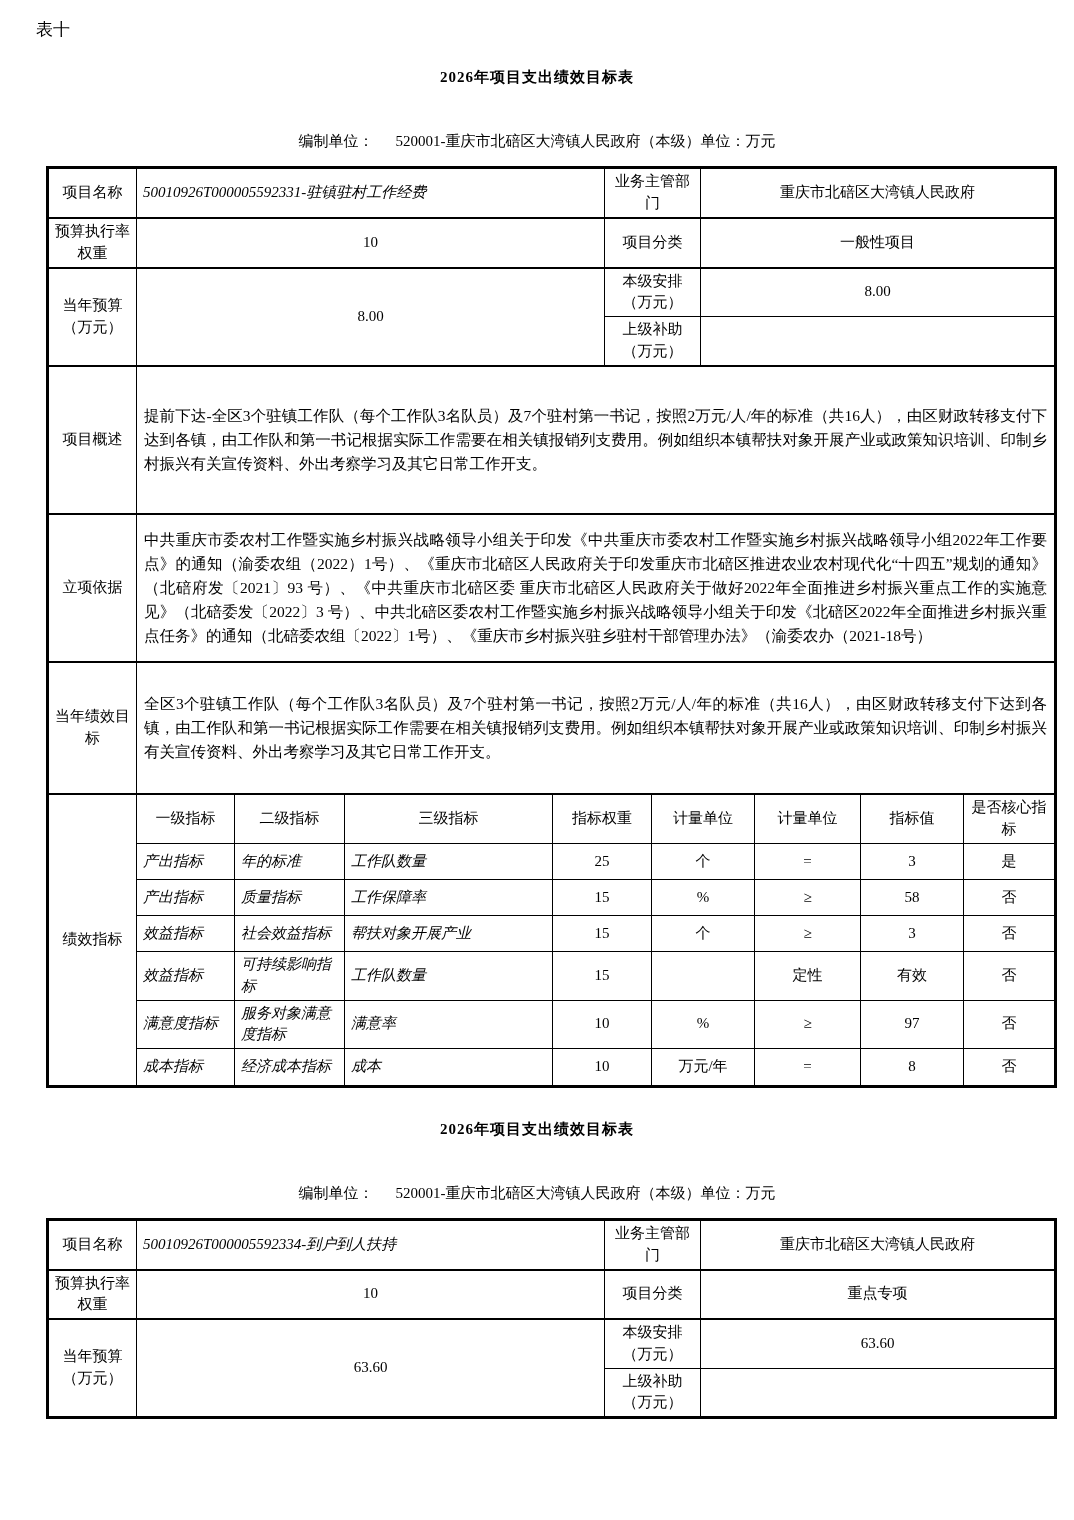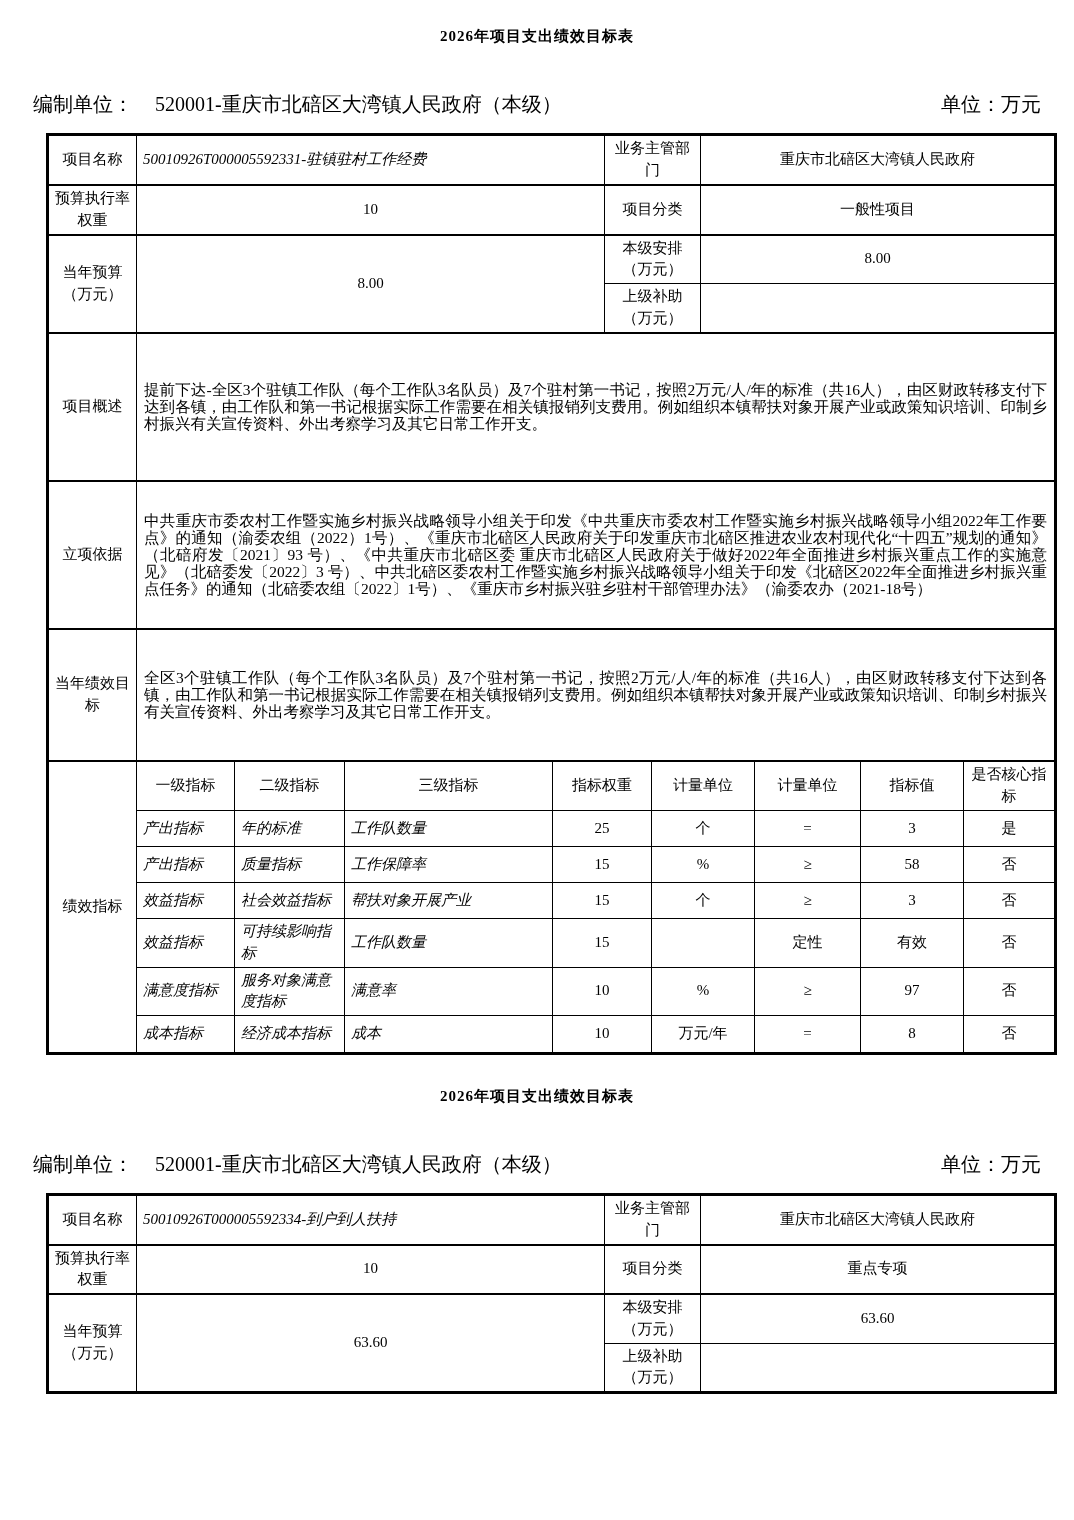--- a/index.html
+++ b/index.html
@@ -1,35 +1,36 @@
 <!DOCTYPE html>
 <html lang="zh"><head>
 <meta charset="utf-8">
 <style>
   html,body{margin:0;padding:0;background:#fff;color:#000;}
   body{width:1074px;font-family:"Liberation Serif","DejaVu Serif",serif;}
   .page{position:relative;width:1074px;min-height:1520px;background:#fff;}
   .corner{padding:18px 0 0 36px;font-size:17px;}
   h1.title{text-align:center;font-size:15px;font-weight:bold;margin:27px 0 0 0;letter-spacing:1px;}
   h1.title2{margin-top:32px;}
-  .meta{display:flex;justify-content:space-between;align-items:flex-end;margin:45px 33px 15px 33px;font-size:20px;}
+  .meta{display:flex;justify-content:center;align-items:flex-end;margin:45px 33px 15px 33px;font-size:15px;}
   .meta .pvalue{margin-left:22px;}
   table.grid{border-collapse:collapse;table-layout:fixed;width:1008px;margin:0 0 0 46px;border:3px solid #000;}
   .grid td{border:1px solid #000;font-size:15px;padding:2px 6px;vertical-align:middle;text-align:center;line-height:1.45;word-break:break-all;}
   .grid tr.gs td{border-top:2px solid #000;}
   .grid td.al{text-align:left;font-style:italic;}
-  .grid td.longtext{text-align:justify;font-size:15.5px;line-height:17px;padding:6px 7px;}
+  .grid td.longtext{text-align:justify;font-size:15.5px;line-height:24px;padding:6px 7px;}
   .r48{height:48px}.r50{height:50px}.r47{height:47px}.r45{height:45px}.r43{height:43px}
   .r148{height:148px}.r145{height:132px}.r36{height:36px}.r46{height:46px}.r38{height:38px}
 </style>
 </head>
 <body>
 
 <div class="page">
 
+  <div class="corner">表十</div>
 
   <h1 class="title">2026年项目支出绩效目标表</h1>
 
   <div class="meta">
     <div>
       <span class="plabel">编制单位：</span><span class="pvalue">520001-重庆市北碚区大湾镇人民政府（本级）</span>
     </div>
     <div>单位：万元</div>
   </div>
 

